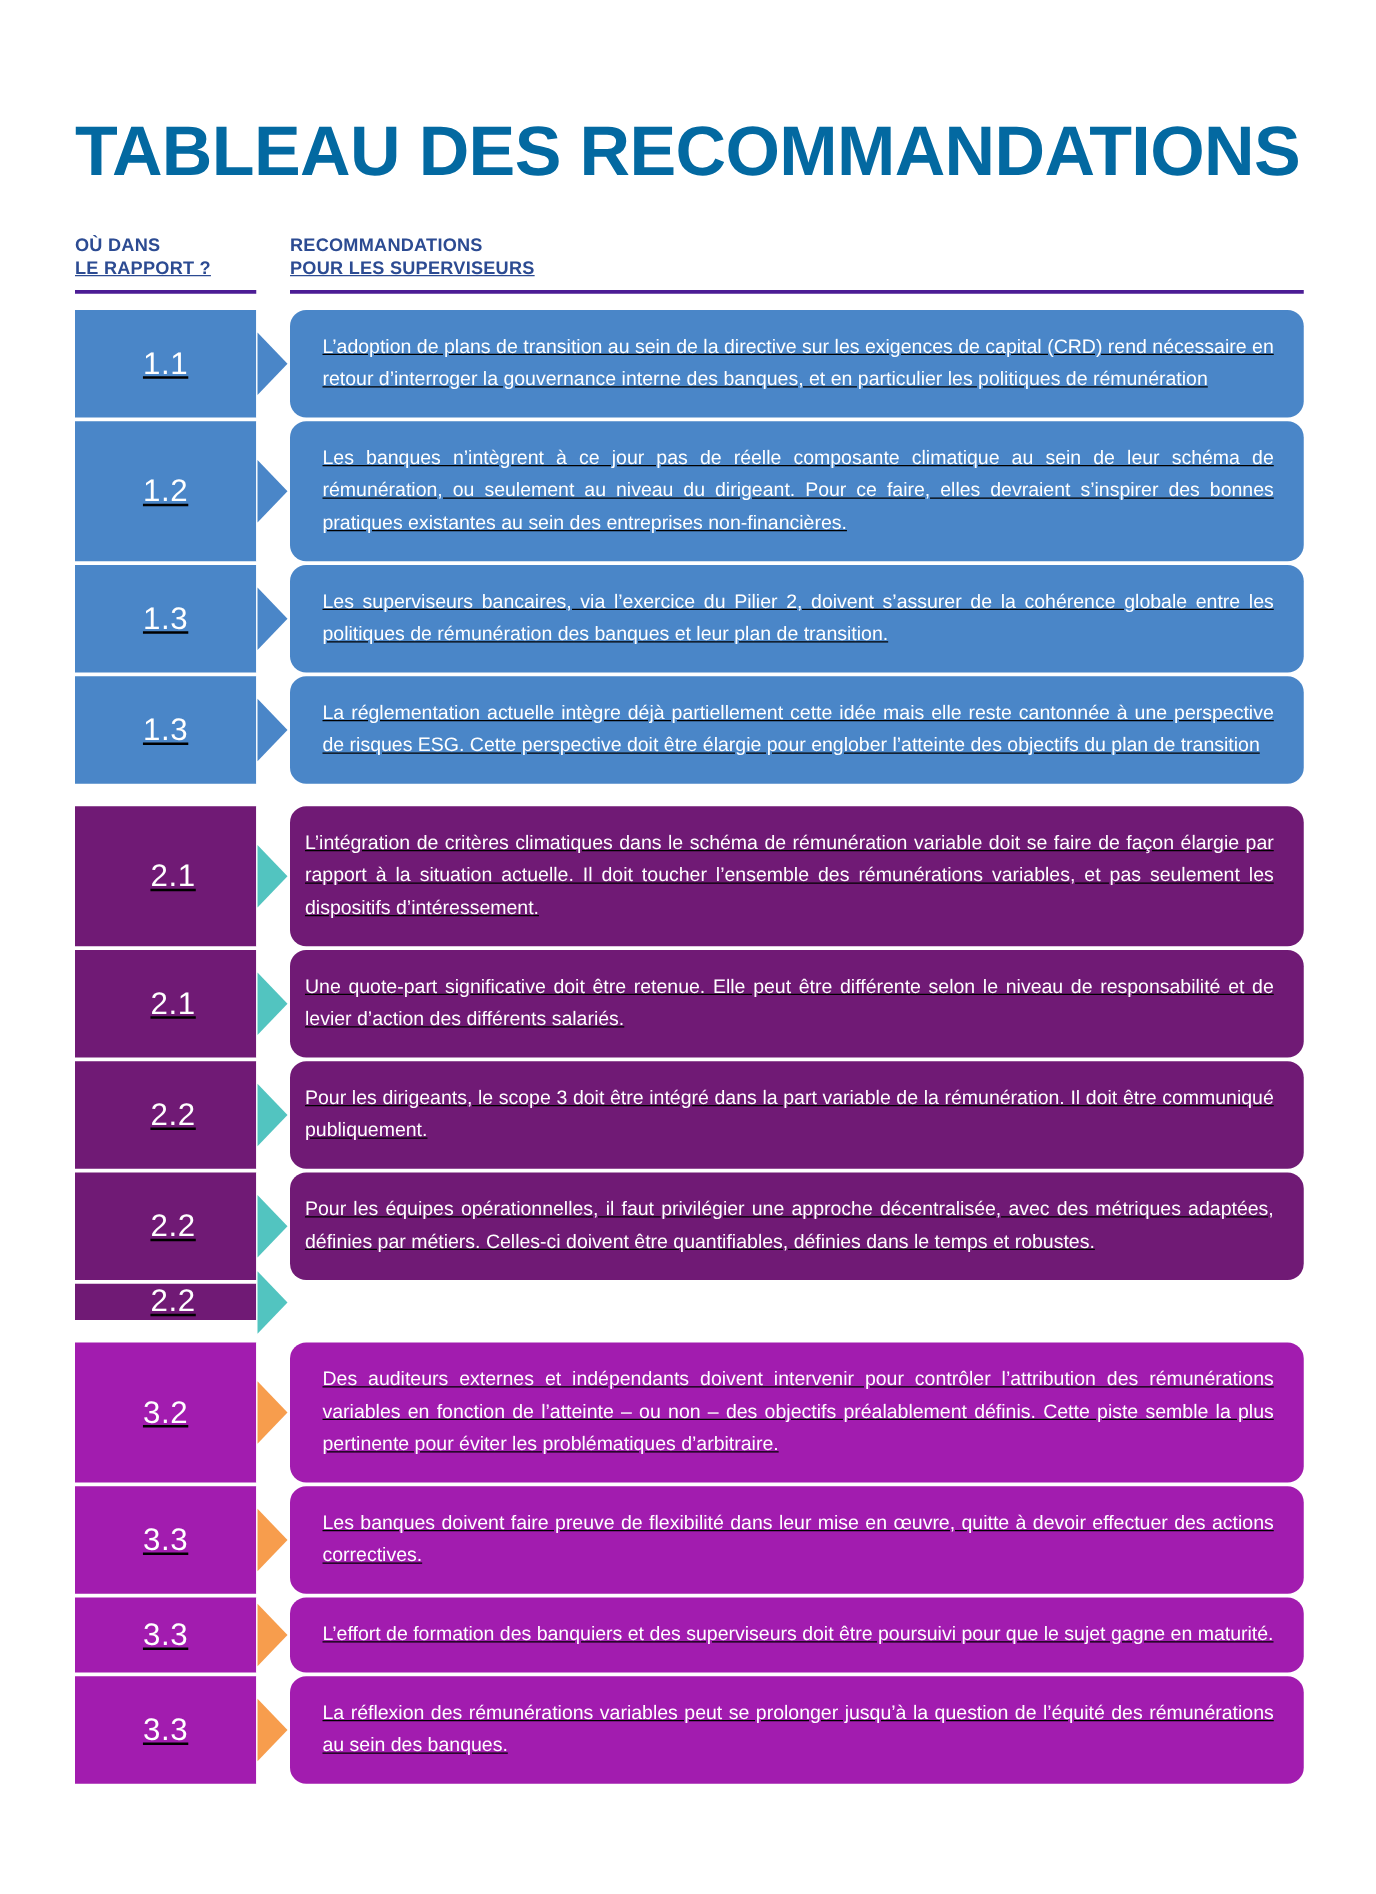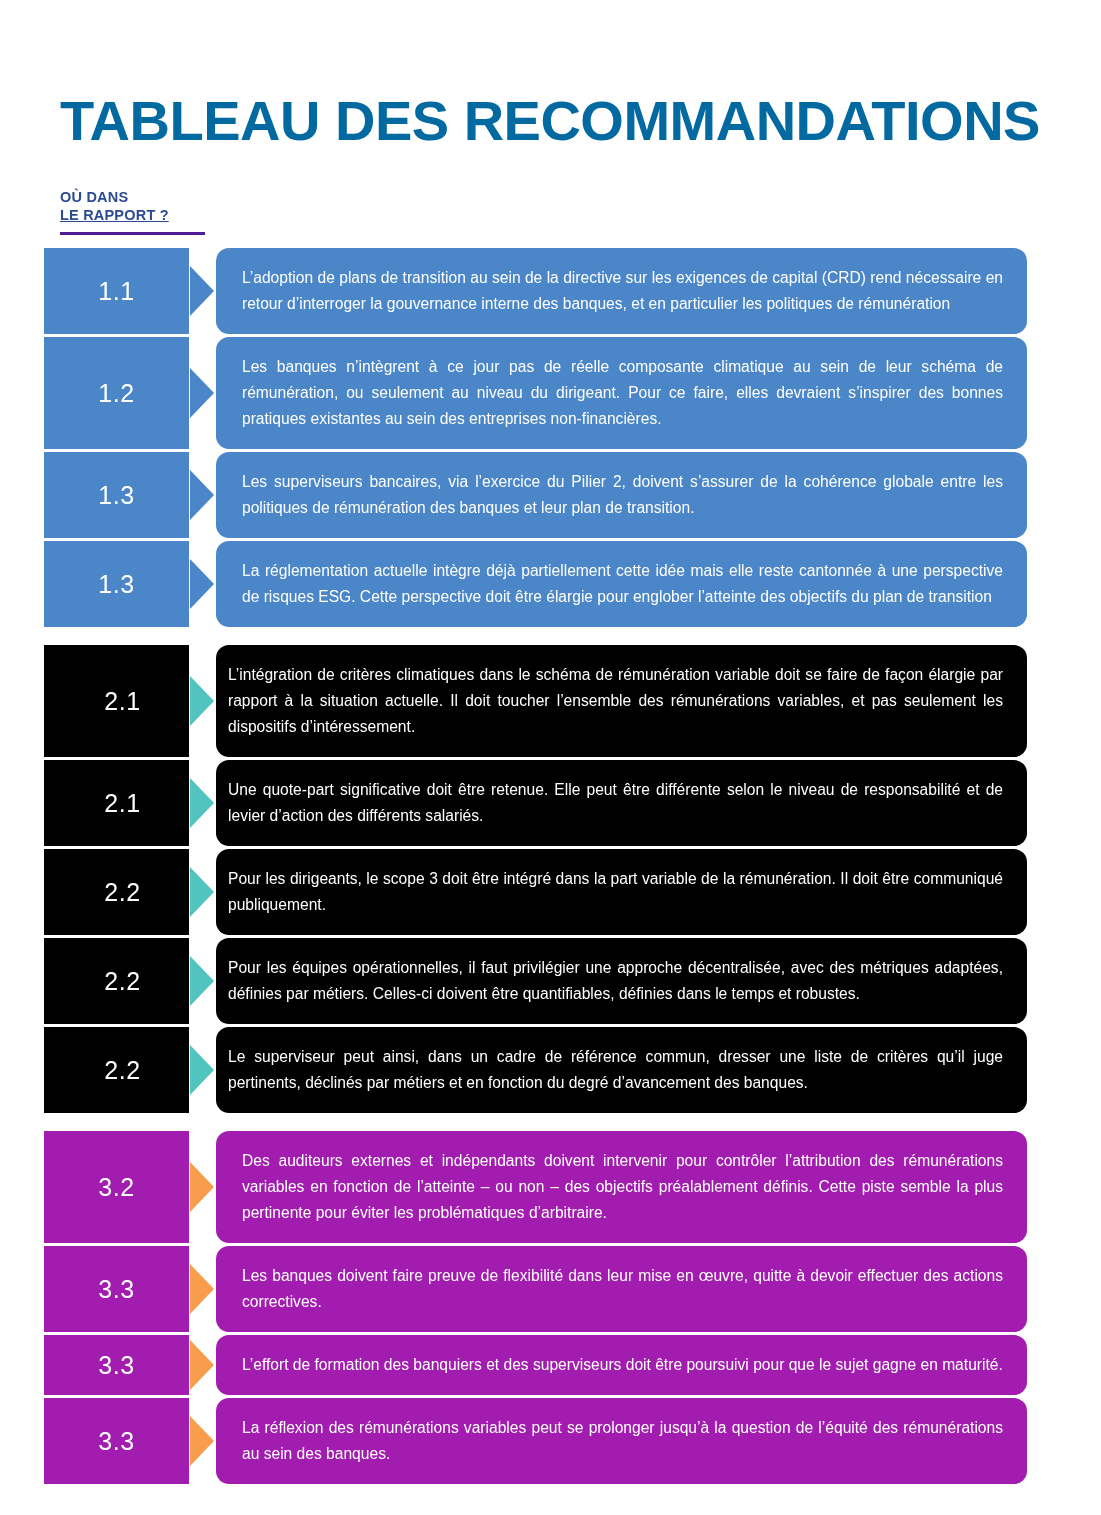--- a/index.html
+++ b/index.html
@@ -56,23 +56,24 @@
     padding-bottom: 8px;
     border-bottom: 3px solid #4c1d95;
   }
   .col-head .l2 { display: block; text-decoration: underline; }
   .col-head-where { left: 0; width: 145px; }
   .col-head-reco  { left: 172px; width: 811px; }
 
   
   .table {
     position: absolute;
-    left: 44px;
+    left: 60px;
     top: 248px;
     width: 983px;
+    text-decoration: underline;
   }
   .section { margin-bottom: 18px; }
   .section:last-child { margin-bottom: 0; }
 
   .row {
     position: relative;
     display: flex;
     align-items: stretch;
     margin-bottom: 3px;
   }
@@ -117,37 +118,41 @@
     text-align: justify;
     display: flex;
     align-items: center;
     border-radius: 13px;
   }
   .row-text span { display: block; width: 100%; }
 
   
   .sec-blue   .row-num, .sec-blue   .row-text { background: #4a86c8; }
   .sec-blue   .arrow   { color: #4a86c8; }
-  .sec-teal   .row-num, .sec-teal   .row-text { background: #000000; padding-left: 12px; }
+  .sec-teal   .row-num, .sec-teal   .row-text { background: #701a75; padding-left: 12px; }
   .sec-teal   .arrow   { color: #52c4c0; }
   .sec-orange .row-num, .sec-orange .row-text { background: #a21caf; }
   .sec-orange .arrow   { color: #f79d4d; }
 </style>
 </head>
 <body>
 
 <div class="page">
 
   <h1 class="page-title">TABLEAU DES RECOMMANDATIONS</h1>
 
   <div class="col-headers">
     <div class="col-head col-head-where">
       <span>OÙ DANS</span>
       <span class="l2">LE RAPPORT ?</span>
     </div>
+    <div class="col-head col-head-reco">
+      <span>RECOMMANDATIONS</span>
+      <span class="l2">POUR LES SUPERVISEURS</span>
+    </div>
   </div>
 
   <div class="table" id="table-body">
       <div class="section sec-blue">
         <div class="row">
           <div class="row-num">1.1</div>
           <div class="row-gap">
             <div class="arrow"></div>
           </div>
           <div class="row-text">
@@ -217,23 +222,20 @@
           </div>
           <div class="row-text">
             <span>Pour les équipes opérationnelles, il faut privilégier une approche décentralisée, avec des métriques adaptées, définies par métiers. Celles-ci doivent être quantifiables, définies dans le temps et robustes.</span>
           </div>
         </div>
         <div class="row">
           <div class="row-num">2.2</div>
           <div class="row-gap">
             <div class="arrow"></div>
           </div>
-          <div class="row-text">
-            <span>Le superviseur peut ainsi, dans un cadre de référence commun, dresser une liste de critères qu’il juge pertinents, déclinés par métiers et en fonction du degré d’avancement des banques.</span>
-          </div>
         </div>
       </div>
       <div class="section sec-orange">
         <div class="row">
           <div class="row-num">3.2</div>
           <div class="row-gap">
             <div class="arrow"></div>
           </div>
           <div class="row-text">
             <span>Des auditeurs externes et indépendants doivent intervenir pour contrôler l’attribution des rémunérations variables en fonction de l’atteinte – ou non – des objectifs préalablement définis. Cette piste semble la plus pertinente pour éviter les problématiques d’arbitraire.</span>

